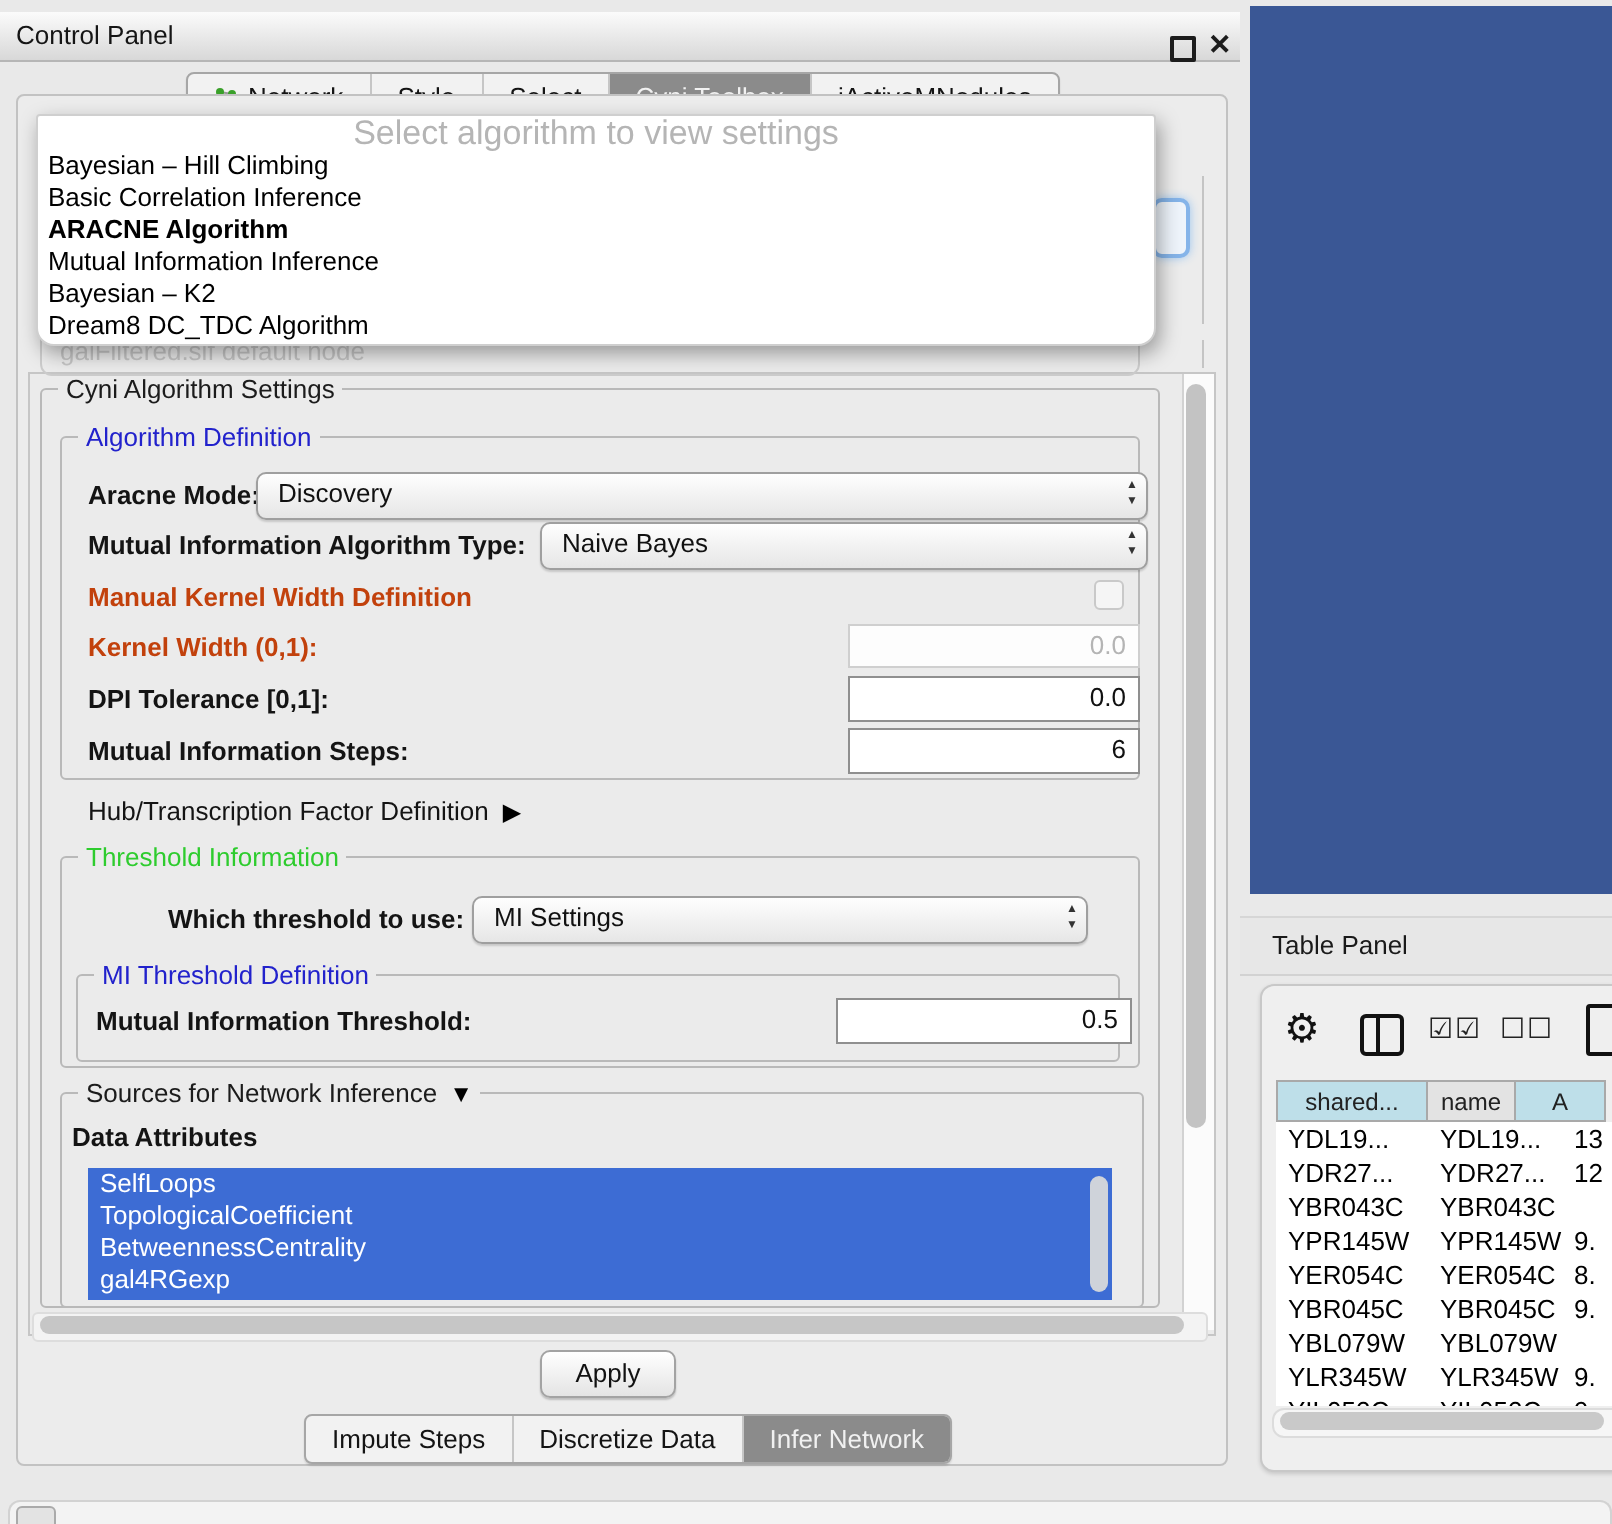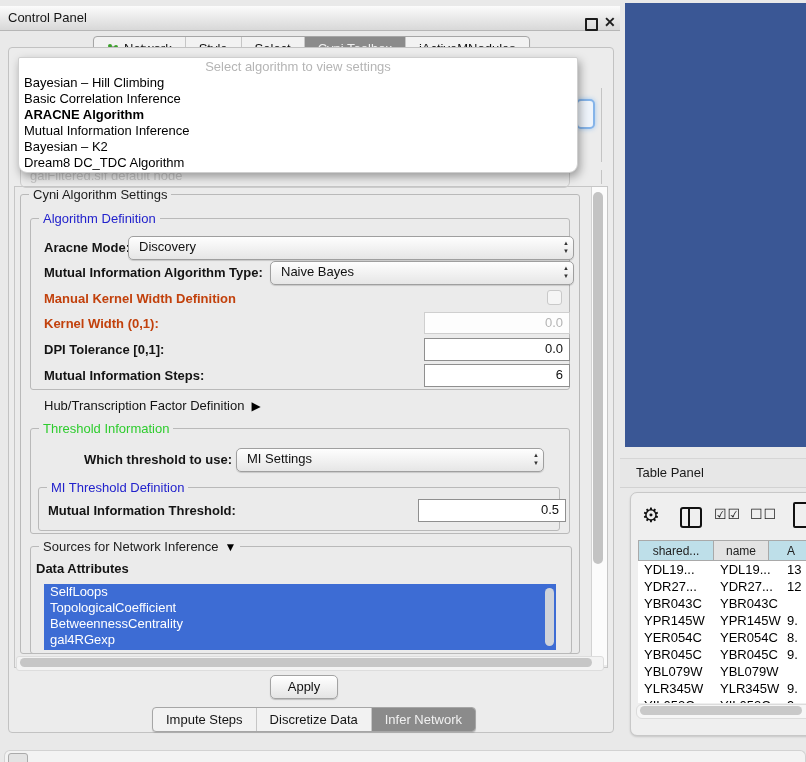--- a/index.html
+++ b/index.html
@@ -32,21 +32,21 @@
     border-radius:5px;background:#eef4fb;box-shadow:0 0 5px #9cc6f0;z-index:6;}
   .frag-line{width:1px;background:#c4c4c4;z-index:5;}
   #frag-line1{left:601px;top:88px;height:74px;}
   #frag-line2{left:601px;top:170px;height:14px;}
   #ghost-combo{left:20px;top:162px;width:548px;height:24px;border:1px solid #cccccc;border-radius:6px;z-index:4;}
   #ghost-text{left:30px;top:168px;font-size:13px;color:#c6c6c6;z-index:5;white-space:nowrap;}
 
   
   #popup{left:18px;top:57px;width:558px;height:114px;background:#ffffff;border:1px solid #cfcfcf;
     border-radius:2px 2px 9px 9px;box-shadow:2px 4px 10px rgba(0,0,0,.35);z-index:30;}
-  #popup-header{height:17px;line-height:17px;text-align:center;color:#b5b5b5;font-size:13px;}
+  #popup-header{height:17px;line-height:17px;text-align:center;color:#b5b5b5;font-size:17px;}
   .dd-item{height:16px;line-height:16px;padding-left:5px;font-size:13px;color:#000;}
   .dd-item.bold{font-weight:bold;}
 
   
   #settings{left:14px;top:186px;width:592px;height:480px;background:#ebebeb;border:1px solid #c6c6c6;}
   #v-scroll{left:591px;top:187px;width:15px;height:478px;background:#fbfbfb;border-left:1px solid #d2d2d2;}
   #v-thumb{left:593px;top:192px;width:10px;height:372px;background:#c3c3c3;border-radius:5px;}
   #h-scroll{left:16px;top:656px;width:586px;height:13px;background:#f3f3f3;border:1px solid #dddddd;border-radius:3px;}
   #h-thumb{left:20px;top:658px;width:572px;height:9px;background:#c6c6c6;border-radius:5px;}
 
@@ -280,21 +280,21 @@
   <div class="abs" id="table-box"></div>
   <div class="abs" id="icon-gear">⚙</div>
   <div class="abs" id="icon-columns">
       <div></div>
     </div>
   <div class="abs" id="icon-checked">☑☑</div>
   <div class="abs" id="icon-unchecked">☐☐</div>
   <div class="abs" id="icon-doc"></div>
   <div class="abs" id="tbl-head">
       <div class="hcell sel" style="width: 76px;">shared...</div>
-      <div class="hcell" style="width: 55px;">name</div>
+      <div class="hcell" style="width: 44px;">name</div>
       <div class="hcell sel" style="width: 45px;">A</div>
     </div>
   <div class="abs" id="tbl-rows">
       <div class="trow">
         <div class="tcell" style="width: 76px;">YDL19...</div>
         <div class="tcell" style="width: 67px;">YDL19...</div>
         <div class="tcell" style="width: 45px;">13</div>
       </div>
       <div class="trow">
         <div class="tcell" style="width: 76px;">YDR27...</div>

